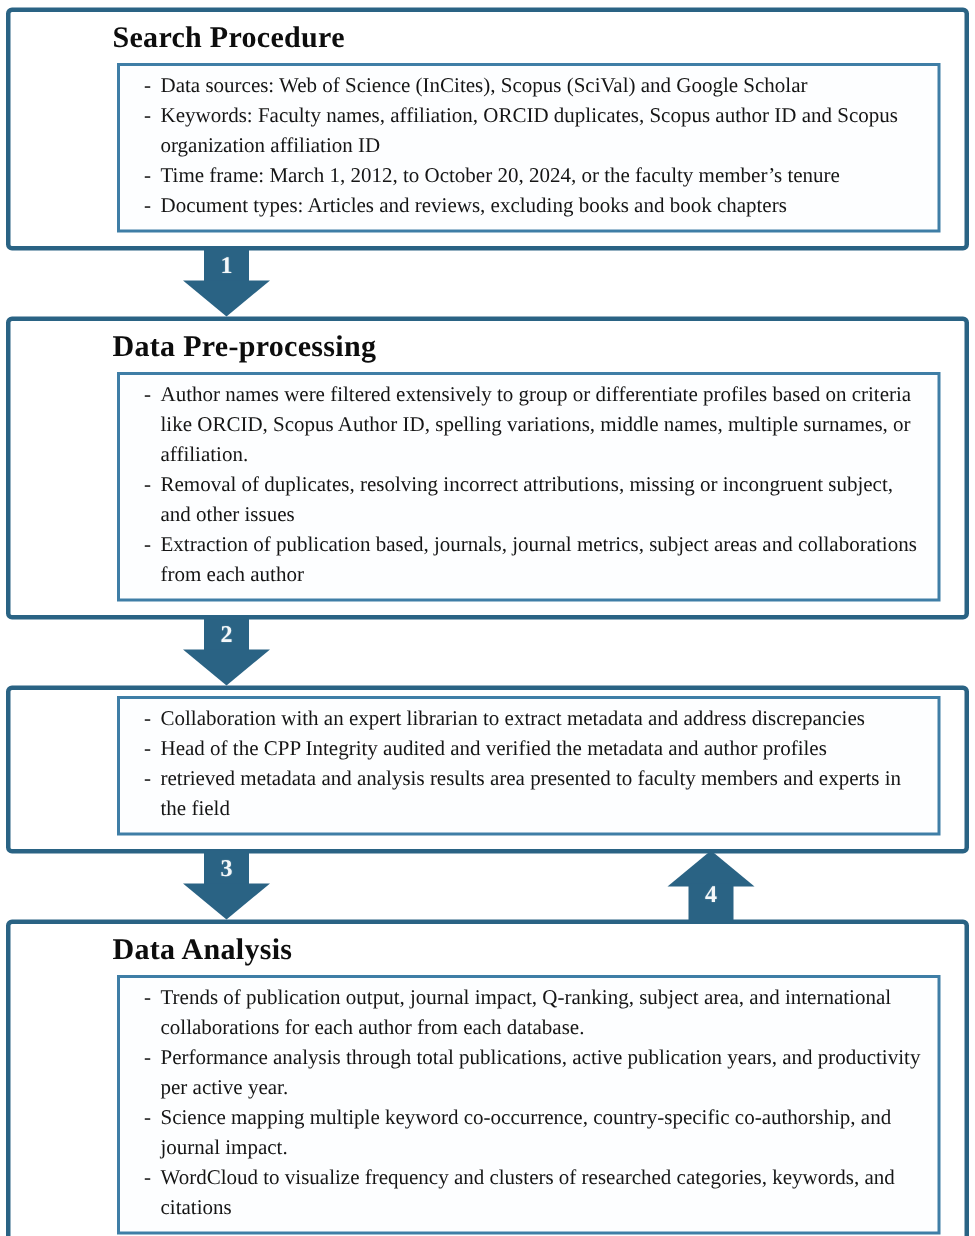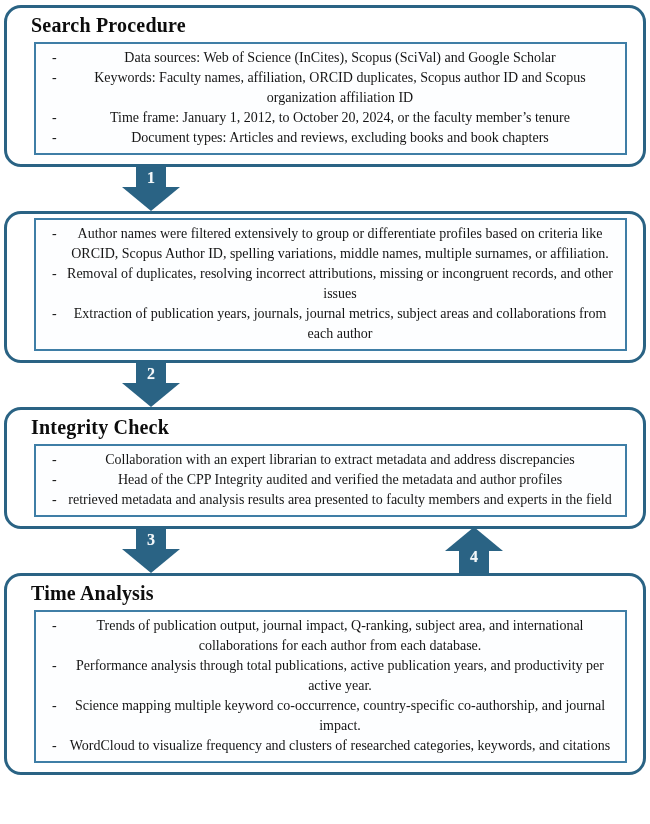--- a/index.html
+++ b/index.html
@@ -17,23 +17,24 @@
   .canvas{
     width:650px;
     min-height:824px;
     background:#ffffff;
     box-sizing:border-box;
     padding-top:5px;
   }
   .step-box{
     margin:0 4px;
     border:3px solid var(--dark);
-    border-radius:17px;
+    border-radius:4px;
     background:#ffffff;
     box-sizing:border-box;
+    padding-left:44px;
   }
   .step-title{
     margin:0;
     padding:5px 10px 0 24px;
     font-size:20px;
     line-height:25px;
     font-weight:bold;
     color:#0d0d0d;
     letter-spacing:0.2px;
   }
@@ -51,21 +52,20 @@
   }
   .li .dash{
     flex:0 0 17px;
     text-align:left;
     padding-left:6px;
     box-sizing:border-box;
   }
   .li .txt{
     flex:1 1 auto;
     padding-right:2px;
-    text-align:center;
   }
   .connector{
     position:relative;
     height:44px;
     margin:0 4px;
   }
   .arrow{
     position:absolute;
     top:0;
     bottom:0;
@@ -113,64 +113,64 @@
       <div class="li">
         <span class="dash">-</span>
         <span class="txt">Data sources: Web of Science (InCites), Scopus (SciVal) and Google Scholar</span>
       </div>
       <div class="li">
         <span class="dash">-</span>
         <span class="txt">Keywords: Faculty names, affiliation, ORCID duplicates, Scopus author ID and Scopus organization affiliation ID</span>
       </div>
       <div class="li">
         <span class="dash">-</span>
-        <span class="txt">Time frame: January 1, 2012, to October 20, 2024, or the faculty member’s tenure</span>
+        <span class="txt">Time frame: March 1, 2012, to October 20, 2024, or the faculty member’s tenure</span>
       </div>
       <div class="li">
         <span class="dash">-</span>
         <span class="txt">Document types: Articles and reviews, excluding books and book chapters</span>
       </div>
     </div>
   </section>
 
   <div class="connector">
     <div class="arrow down" style="left:118px">
       <div class="shaft"></div>
       <div class="head"></div>
       <span class="num">1</span>
     </div>
   </div>
 
   <section class="step-box">
+    <h2 class="step-title">Data Pre-processing</h2>
     <div class="step-inner">
       <div class="li">
         <span class="dash">-</span>
         <span class="txt">Author names were filtered extensively to group or differentiate profiles based on criteria like ORCID, Scopus Author ID, spelling variations, middle names, multiple surnames, or affiliation.</span>
       </div>
       <div class="li">
         <span class="dash">-</span>
-        <span class="txt">Removal of duplicates, resolving incorrect attributions, missing or incongruent records, and other issues</span>
-      </div>
-      <div class="li">
-        <span class="dash">-</span>
-        <span class="txt">Extraction of publication years, journals, journal metrics, subject areas and collaborations from each author</span>
+        <span class="txt">Removal of duplicates, resolving incorrect attributions, missing or incongruent subject, and other issues</span>
+      </div>
+      <div class="li">
+        <span class="dash">-</span>
+        <span class="txt">Extraction of publication based, journals, journal metrics, subject areas and collaborations from each author</span>
       </div>
     </div>
   </section>
 
   <div class="connector">
     <div class="arrow down" style="left:118px">
       <div class="shaft"></div>
       <div class="head"></div>
       <span class="num">2</span>
     </div>
   </div>
 
   <section class="step-box">
-    <h2 class="step-title">Integrity Check</h2>
     <div class="step-inner">
       <div class="li">
         <span class="dash">-</span>
         <span class="txt">Collaboration with an expert librarian to extract metadata and address discrepancies</span>
       </div>
       <div class="li">
         <span class="dash">-</span>
         <span class="txt">Head of the CPP Integrity audited and verified the metadata and author profiles</span>
       </div>
       <div class="li">
@@ -187,21 +187,21 @@
       <span class="num">3</span>
     </div>
     <div class="arrow up" style="left:441px">
       <div class="head"></div>
       <div class="shaft"></div>
       <span class="num">4</span>
     </div>
   </div>
 
   <section class="step-box">
-    <h2 class="step-title">Time Analysis</h2>
+    <h2 class="step-title">Data Analysis</h2>
     <div class="step-inner">
       <div class="li">
         <span class="dash">-</span>
         <span class="txt">Trends of publication output, journal impact, Q-ranking, subject area, and international collaborations for each author from each database.</span>
       </div>
       <div class="li">
         <span class="dash">-</span>
         <span class="txt">Performance analysis through total publications, active publication years, and productivity per active year.</span>
       </div>
       <div class="li">

